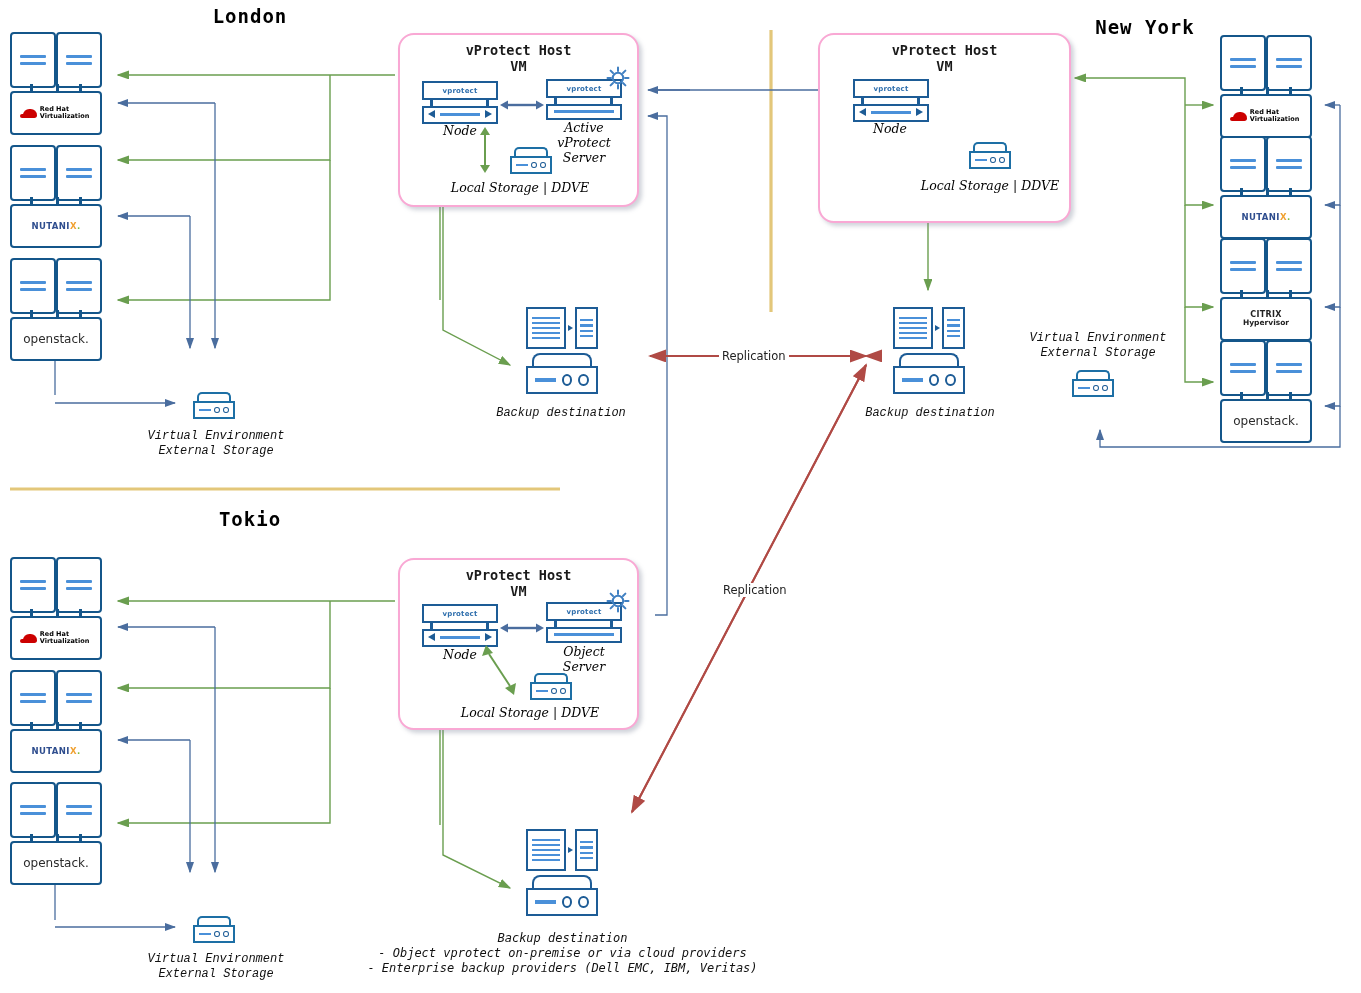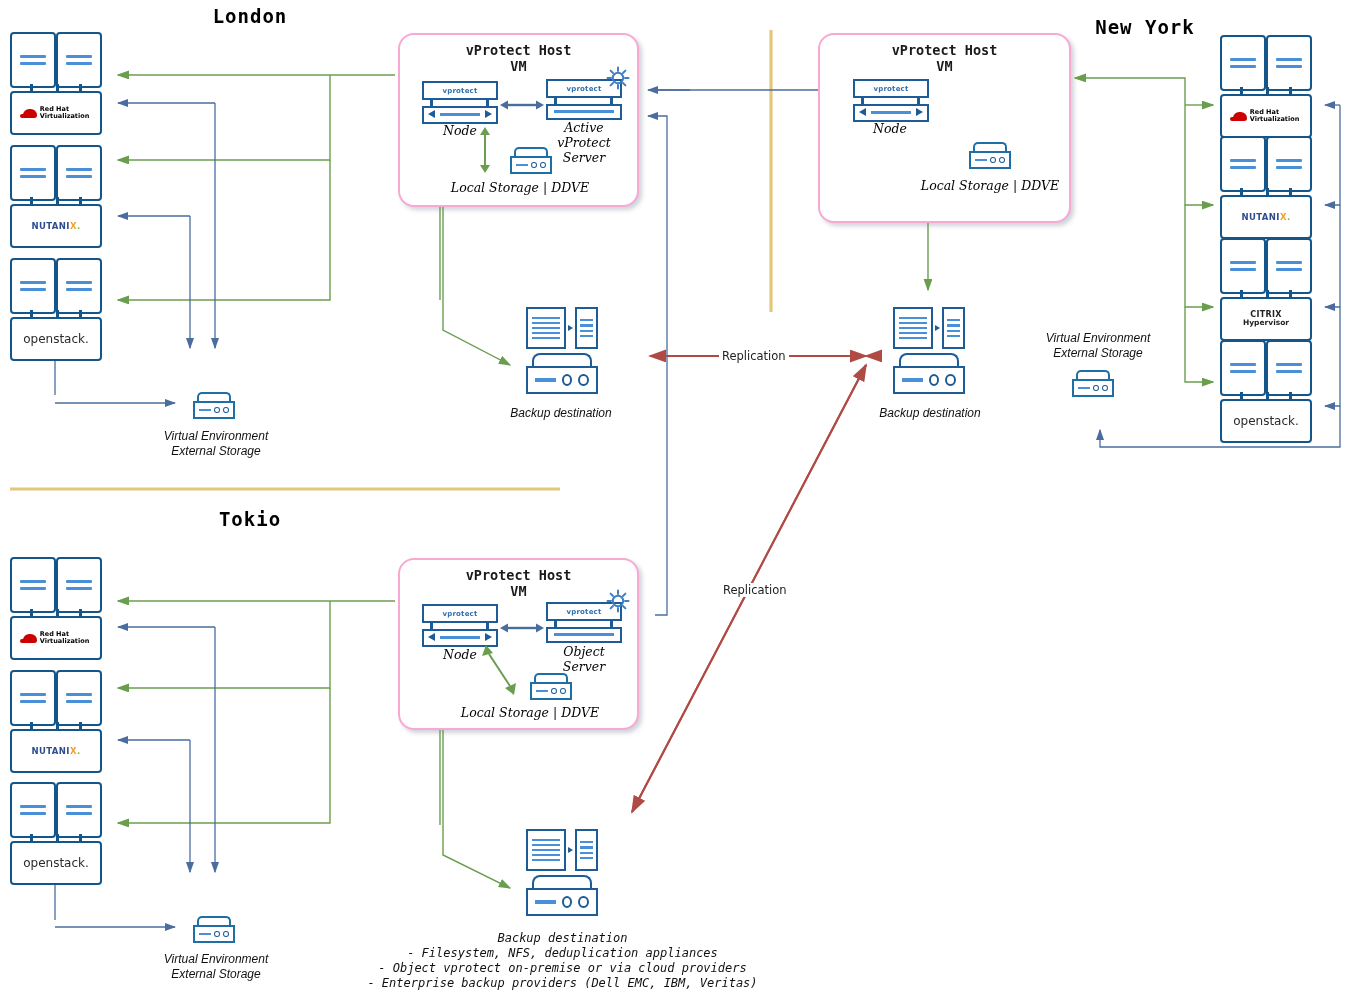--- a/index.html
+++ b/index.html
@@ -12,21 +12,21 @@
   
   .city-title{font-family:"DejaVu Sans Mono","Liberation Mono",monospace;
               font-size:19px;font-weight:bold;color:#000;letter-spacing:1px;
               text-align:center;white-space:nowrap;}
   .box-title{font-family:"DejaVu Sans Mono","Liberation Mono",monospace;
              font-size:13.5px;font-weight:bold;color:#1a1a1a;text-align:center;
              line-height:16px;white-space:nowrap;}
   .ital{font-family:"DejaVu Serif","Liberation Serif",serif;
         font-style:italic;font-size:12.5px;color:#000000;text-align:center;
         line-height:15px;white-space:nowrap;}
-  .ital-b{font-family:Liberation Sans, sans-serif;
+  .ital-b{font-family:Liberation Mono, monospace;
           font-style:italic;font-size:12px;color:#111;text-align:center;
           line-height:15px;white-space:nowrap;}
   .repl-label{font-family:"DejaVu Sans","Liberation Sans",sans-serif;
               font-size:11.5px;color:#222;background:#fff;padding:0 3px;
               white-space:nowrap;}
   .legend{font-family:"DejaVu Sans Mono","Liberation Mono",monospace;
           font-style:italic;font-size:12px;color:#111;line-height:15px;
           text-align:center;white-space:nowrap;}
 
   
@@ -738,18 +738,17 @@
     <div class="top"></div>
     <div class="body">
           <span class="ln"></span>
           <span class="d"></span>
           <span class="d"></span>
         </div>
   </div>
 </div>
 <div class="abs legend" style="left:300px;top:931px;width:525px;">
   <div>Backup destination</div>
-  <div>- Filesystem, NFS, deduplication appliances</div>
   <div>- Object vprotect on-premise or via cloud providers</div>
   <div>- Enterprise backup providers (Dell EMC, IBM, Veritas)</div>
 </div>
 
 </div>
 
 </body></html>

